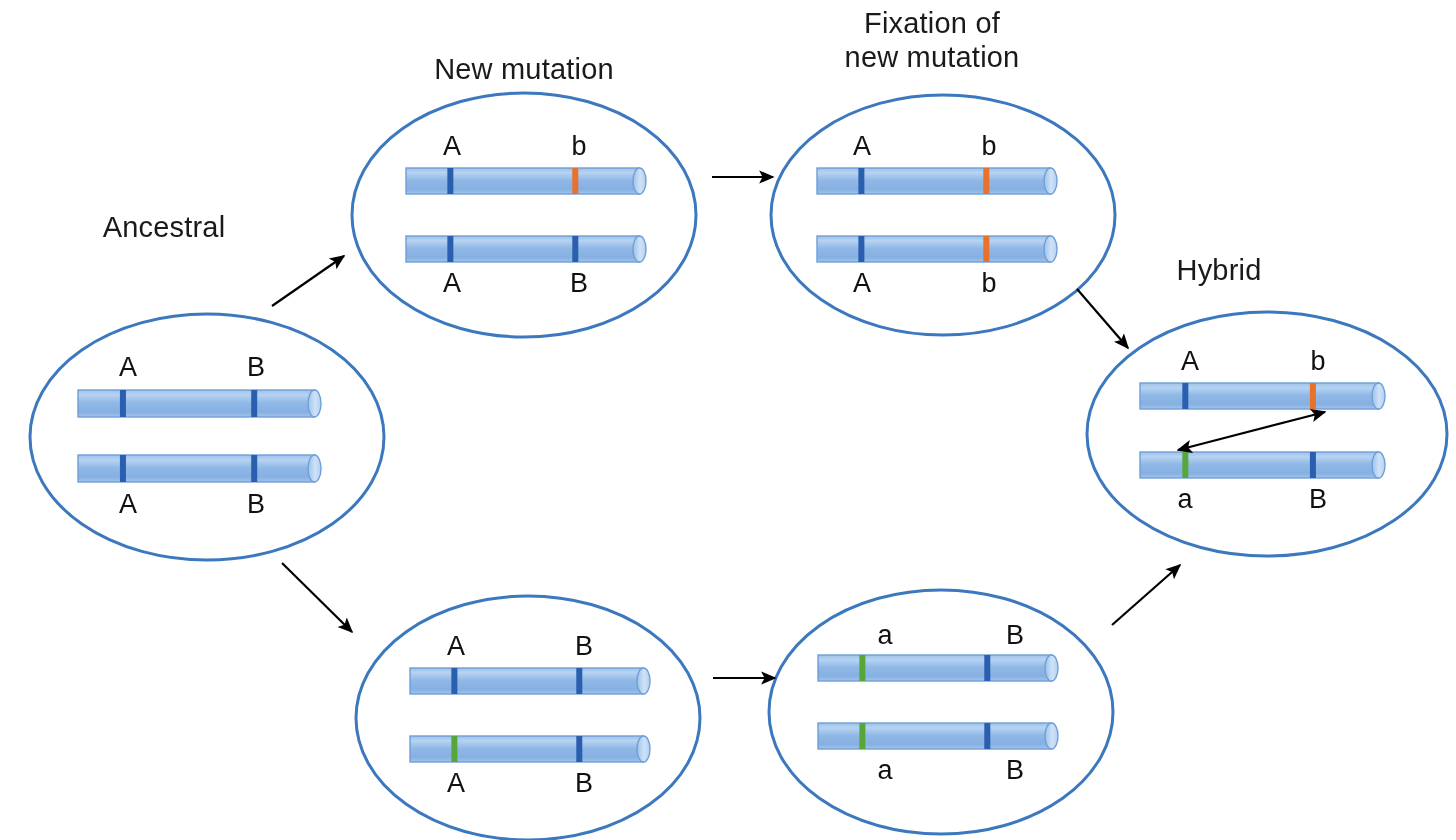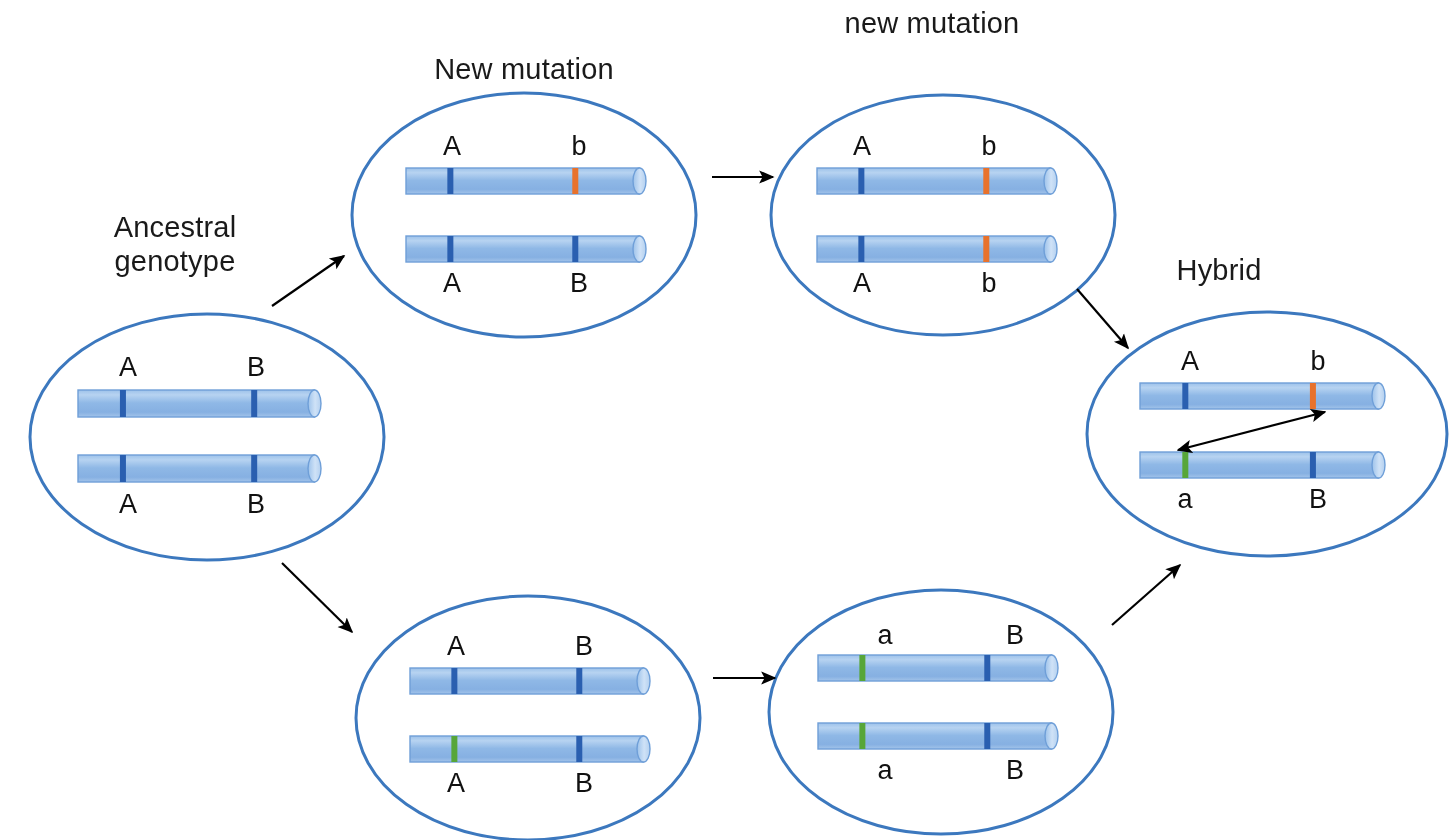--- a/index.html
+++ b/index.html
@@ -208,36 +208,36 @@
         <line x1="1112" y1="625" x2="1180" y2="565" stroke="#000000" stroke-width="2.2" marker-end="url(#arrowHead)"></line>
         <line x1="1325" y1="412" x2="1178" y2="450" stroke="#000000" stroke-width="2.2" marker-end="url(#arrowHead)" marker-start="url(#arrowHead)"></line>
       </g>
   </svg>
 
   <div id="labels-layer">
       <div class="allele-label" style="left: 128px; top: 352px;">A</div>
       <div class="allele-label" style="left: 256px; top: 352px;">B</div>
       <div class="allele-label" style="left: 128px; top: 489px;">A</div>
       <div class="allele-label" style="left: 256px; top: 489px;">B</div>
-      <div class="cap-label" style="left: 15px; top: 210px; width: 320px;">
+      <div class="cap-label" style="left: 4px; top: 210px; width: 320px;">
         <div>Ancestral</div>
-        <div>genotype</div>
       </div>
       <div class="allele-label" style="left: 452px; top: 131px;">A</div>
       <div class="allele-label" style="left: 579px; top: 131px;">b</div>
       <div class="allele-label" style="left: 452px; top: 268px;">A</div>
       <div class="allele-label" style="left: 579px; top: 268px;">B</div>
       <div class="cap-label" style="left: 364px; top: 52px; width: 320px;">
         <div>New mutation</div>
       </div>
       <div class="allele-label" style="left: 862px; top: 131px;">A</div>
       <div class="allele-label" style="left: 989px; top: 131px;">b</div>
       <div class="allele-label" style="left: 862px; top: 268px;">A</div>
       <div class="allele-label" style="left: 989px; top: 268px;">b</div>
       <div class="cap-label" style="left: 772px; top: 6px; width: 320px;">
+        <div>Fixation of</div>
         <div>new mutation</div>
       </div>
       <div class="allele-label" style="left: 456px; top: 631px;">A</div>
       <div class="allele-label" style="left: 584px; top: 631px;">B</div>
       <div class="allele-label" style="left: 456px; top: 768px;">A</div>
       <div class="allele-label" style="left: 584px; top: 768px;">B</div>
       <div class="allele-label" style="left: 885px; top: 620px;">a</div>
       <div class="allele-label" style="left: 1015px; top: 620px;">B</div>
       <div class="allele-label" style="left: 885px; top: 755px;">a</div>
       <div class="allele-label" style="left: 1015px; top: 755px;">B</div>

